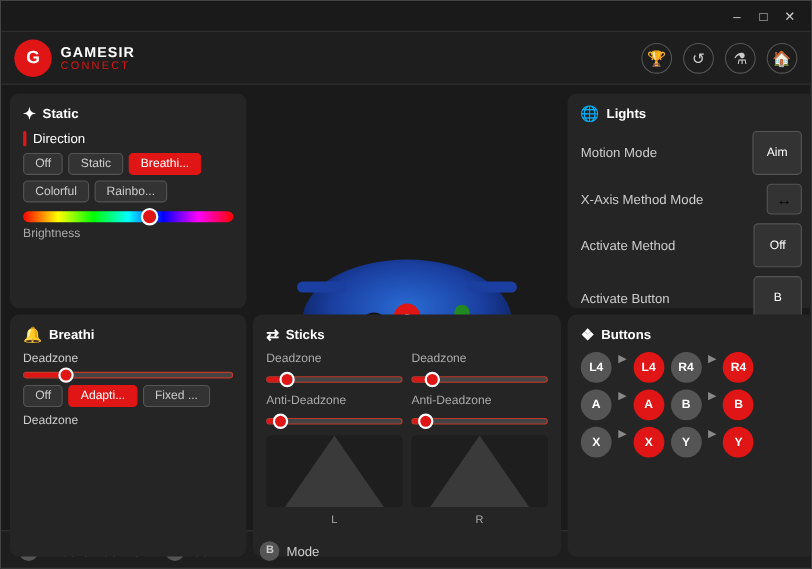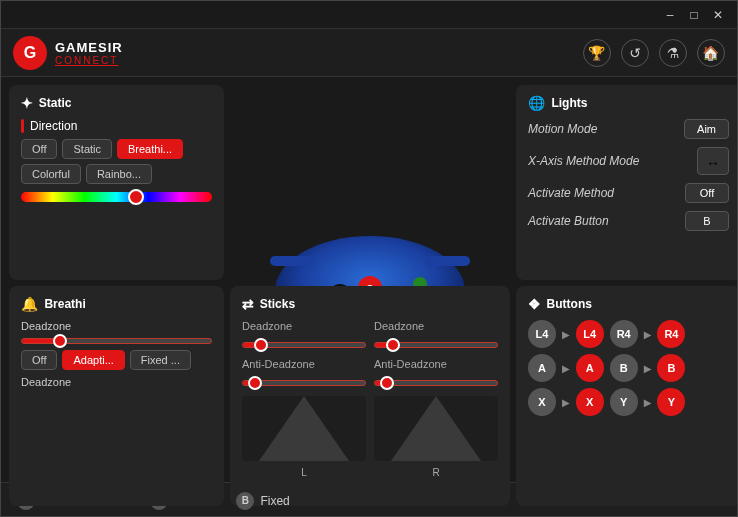--- a/index.html
+++ b/index.html
@@ -68,21 +68,20 @@
     .brand-name {
       font-size: 13px;
       font-weight: bold;
       letter-spacing: 1px;
       color: #fff;
     }
     .brand-sub {
       font-size: 10px;
       color: #e01515;
       letter-spacing: 2px;
-      text-decoration: underline;
     }
     .header-icons {
       margin-left: auto;
       display: flex;
       gap: 10px;
       align-items: center;
     }
     .header-icon-btn {
       width: 28px;
       height: 28px;
@@ -246,24 +245,23 @@
 
     .motion-row {
       display: flex;
       align-items: center;
       justify-content: space-between;
       margin-bottom: 8px;
     }
     .motion-label {
       font-size: 12px;
       color: #ccc;
-      font-style: italic;
     }
     .motion-value-btn {
-      padding: 3px 12px;
+      padding: 13px 12px;
       border-radius: 4px;
       border: 1px solid #555;
       background: #333;
       color: #fff;
       font-size: 11px;
       cursor: pointer;
       min-width: 44px;
       text-align: center;
     }
     .motion-icon-btn {
@@ -372,21 +370,21 @@
     }
 
     .btn-grid {
       display: flex;
       flex-direction: column;
       gap: 6px;
       margin-top: 4px;
     }
     .btn-row {
       display: flex;
-      align-items: center;
+      align-items: flex-start;
       gap: 6px;
     }
     .btn-circle {
       width: 28px;
       height: 28px;
       border-radius: 50%;
       display: flex;
       align-items: center;
       justify-content: center;
       font-size: 11px;
@@ -493,20 +491,21 @@
       <button class="anim-btn">Static</button>
       <button class="anim-btn active">Breathi...</button>
       <button class="anim-btn">Colorful</button>
       <button class="anim-btn">Rainbo...</button>
     </div>
     <div class="color-slider-wrap">
       <div class="color-bar">
         <div class="color-bar-thumb"></div>
       </div>
     </div>
+    <div class="brightness-label">Brightness</div>
   </div>
 
   <div class="center-panel">
     <div class="controller-wrap">
       <svg class="controller-svg" viewBox="0 0 240 165" xmlns="http://www.w3.org/2000/svg">
 
         <defs>
           <radialGradient id="bodyGrad" cx="50%" cy="40%" r="60%">
             <stop offset="0%" stop-color="#2a6bd4"></stop>
             <stop offset="60%" stop-color="#1a3fa0"></stop>
@@ -698,16 +697,16 @@
   <div class="footer-item">
     <div class="footer-key">
       <div class="footer-key-icon">A</div>
     </div>
     <span>Confirm</span>
   </div>
   <div class="footer-item">
     <div class="footer-key">
       <div class="footer-key-icon">B</div>
     </div>
-    <span>Fixed</span>
+    <span>Mode</span>
   </div>
   <div class="footer-version">V1.3.1</div>
 </div>
 
 </body></html>

